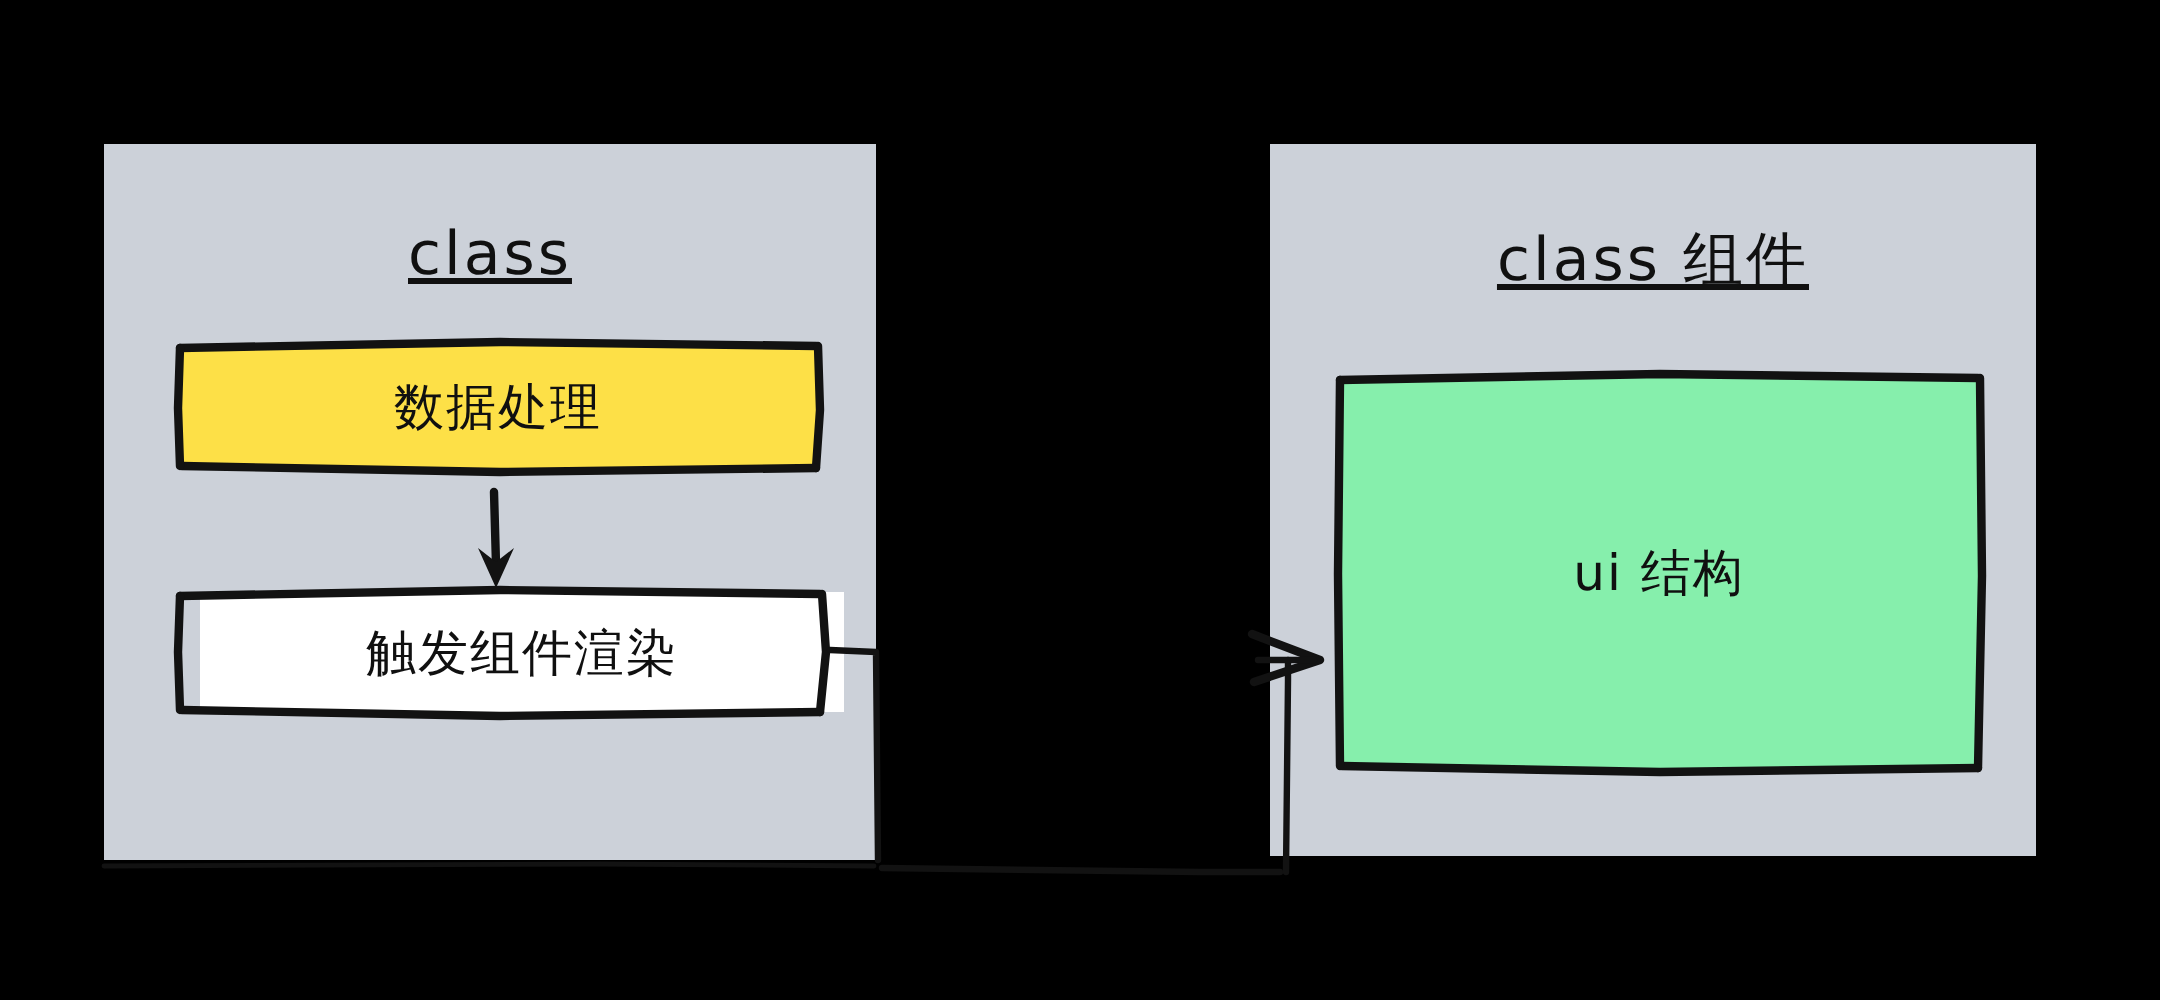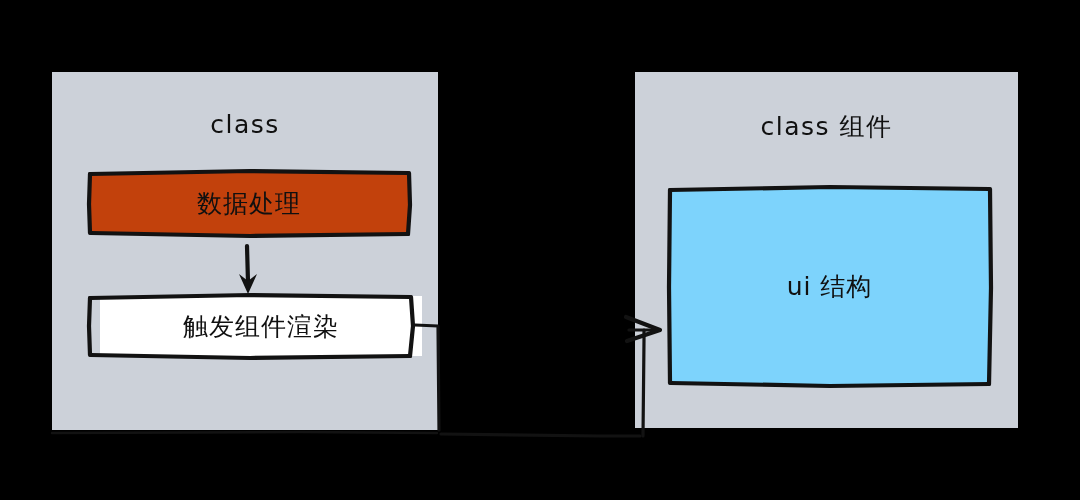--- a/index.html
+++ b/index.html
@@ -20,23 +20,24 @@
     background: #ccd1d9;
   }
   #panel-left  { left: 52px;  top: 72px;  width: 386px; height: 358px; }
   #panel-right { left: 635px; top: 72px;  width: 383px; height: 356px; }
 
   .panel-title {
     position: absolute;
     width: 100%;
     text-align: center;
     color: #101010;
-    font-size: 25px;
+    font-size: 30px;
     letter-spacing: 1.5px;
     white-space: nowrap;
+    text-decoration: underline;
   }
   #title-left  { top: 38px; }
   #title-right { top: 38px; }
 
   .wbox {
     position: absolute;
     background: #ffffff;
     display: flex;
     align-items: center;
     justify-content: center;
@@ -79,29 +80,29 @@
 <div id="stage" style="background: rgb(0, 0, 0);">
 
   <div class="panel" id="panel-left" style="background: rgb(204, 209, 217);">
     <div class="panel-title" id="title-left">class</div>
   </div>
 
   <div class="panel" id="panel-right" style="background: rgb(204, 209, 217);">
     <div class="panel-title" id="title-right">class 组件</div>
   </div>
 
-  <div class="wbox" id="box-data" style="background: #c2410c;">
+  <div class="wbox" id="box-data" style="background: #fde047;">
     <span class="label">数据处理</span>
   </div>
 
   <div class="wbox" id="box-render" style="background: rgb(255, 255, 255);">
     <span class="label">触发组件渲染</span>
   </div>
 
-  <div class="wbox" id="box-ui" style="background: #7dd3fc; justify-content: center;">
+  <div class="wbox" id="box-ui" style="background: #86efac; justify-content: center;">
     <span class="label">ui 结构</span>
   </div>
 
   <svg class="sketch-svg" viewBox="0 0 1080 500">
 
     <path class="stroke stroke-thin" d="M 52 433 L 300 432 L 437 433"></path>
 
     <g>
       <path class="stroke stroke-thick" d="M 90 174 L 250 171 L 408 173"></path>
       <path class="stroke stroke-thick" d="M 409 173 L 410 205 L 408 234"></path>

